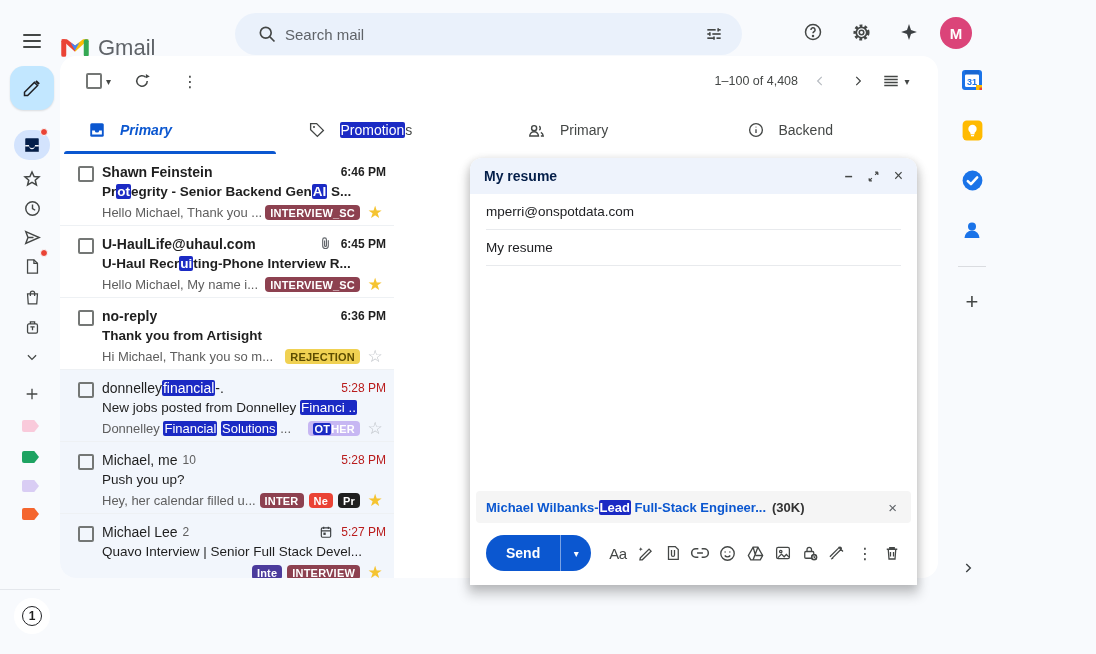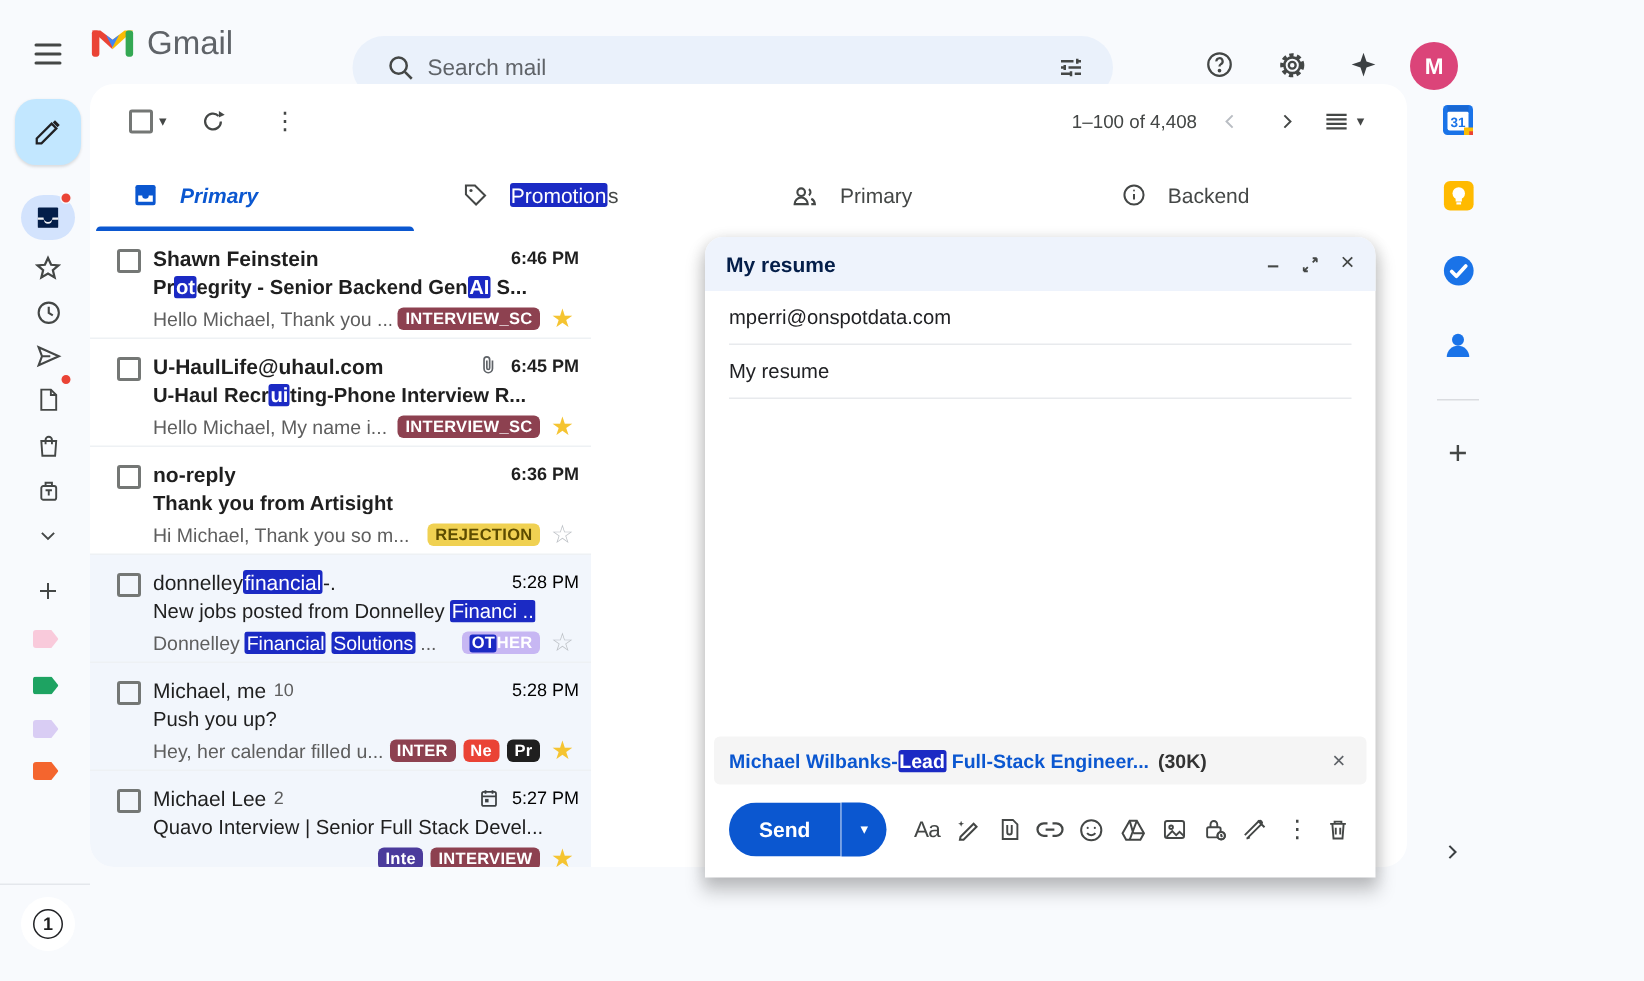--- a/index.html
+++ b/index.html
@@ -4,21 +4,21 @@
 <style>
   * { margin:0; padding:0; box-sizing:border-box; }
   html,body { width:1096px; height:654px; overflow:hidden; }
   body {
     font-family: "Liberation Sans", "DejaVu Sans", sans-serif;
     background:#f8fafd; color:#1f1f1f; position:relative;
   }
   .ib { display:inline-flex; align-items:center; justify-content:center; }
 
   
-  .topbar { position:absolute; top:16px; left:0; width:1096px; height:56px; display:flex; align-items:flex-start; }
+  .topbar { position:absolute; top:5px; left:0; width:1096px; height:56px; display:flex; align-items:flex-end; }
   .burger { width:40px; height:40px; margin-left:12px; border-radius:50%; display:flex; flex-direction:column; justify-content:center; gap:4px; align-items:center; cursor:pointer; }
   .burger i { display:block; width:18px; height:2px; background:#444746; border-radius:1px; }
   .brand { display:flex; align-items:center; gap:8px; margin-left:8px; }
   .brand-text { font-size:22px; color:#5f6368; }
   .searchwrap { position:absolute; left:235px; top:8px; width:507px; height:42px; background:#eaf1fb; border-radius:21px; display:flex; align-items:center; padding:0 10px 0 14px; }
   .searchwrap input { flex:1; border:none; outline:none; background:transparent; font-size:15px; color:#1f1f1f; font-family:inherit; }
   .searchwrap input::placeholder { color:#5f6368; }
   .tb-right { position:absolute; right:120px; top:8px; display:flex; align-items:center; gap:10px; }
   .round-ic { width:38px; height:38px; border-radius:50%; cursor:pointer; }
   .avatar { position:absolute; right:124px; top:12px; width:32px; height:32px; border-radius:50%; background:#db4479; color:#fff; font-weight:bold; font-size:15px; cursor:pointer; }
@@ -55,21 +55,21 @@
   .row.read { background:#f2f6fc; }
   .row .cb { margin:4px 8px 0 8px; flex:none; }
   .rowmain { flex:1; min-width:0; }
   .l1,.l2,.l3 { display:flex; align-items:center; height:19px; white-space:nowrap; }
   .l2 { margin-top:1px; }
   .l3 { margin-top:2px; }
   .sender { font-size:14px; overflow:hidden; }
   .row.unread .sender, .row.unread .time, .row.unread .subject { font-weight:bold; }
   .count { font-size:12px; color:#5e5e5e; margin-left:5px; }
   .spacer { flex:1; }
-  .time { font-size:12px; color:#000000; margin-left:6px; }
+  .time { font-size:12px; color:#b91c1c; margin-left:6px; }
   .row.unread .time { color:#1f1f1f; }
   .subject { font-size:13.5px; overflow:hidden; }
   .snippet { font-size:13px; color:#5e5e5e; overflow:hidden; flex:1; }
   .chips { display:flex; gap:5px; margin:0 4px; }
   .chip { font-size:11px; font-weight:bold; padding:1.5px 5px; border-radius:4px; letter-spacing:.2px; white-space:nowrap; }
   .star { font-size:17px; color:#bdc1c6; width:22px; text-align:center; cursor:pointer; }
   .star.filled { color:#f5c431; }
   .meta-ic { margin-right:2px; display:inline-flex; }
   .hl { background:#1b2ac4; color:#fff; border-radius:2px; padding:0 1px; }
 

